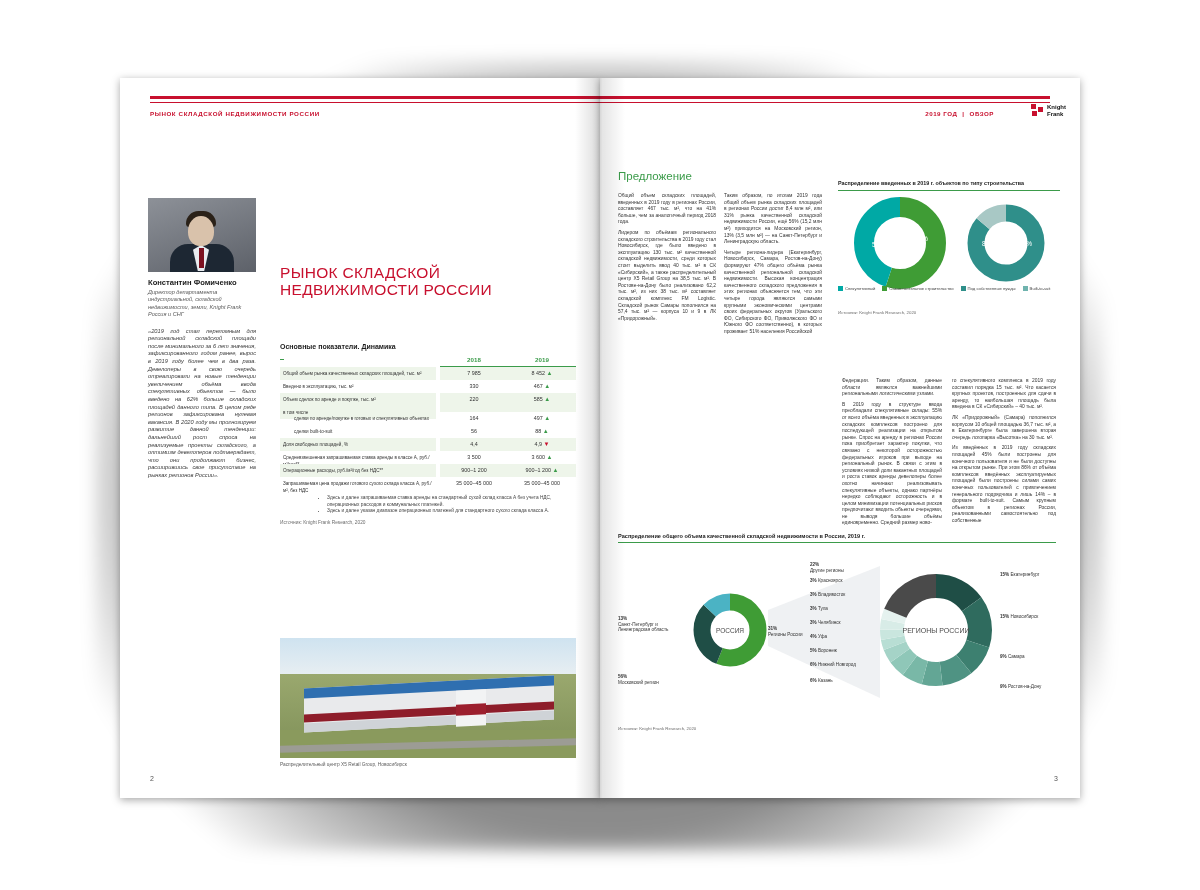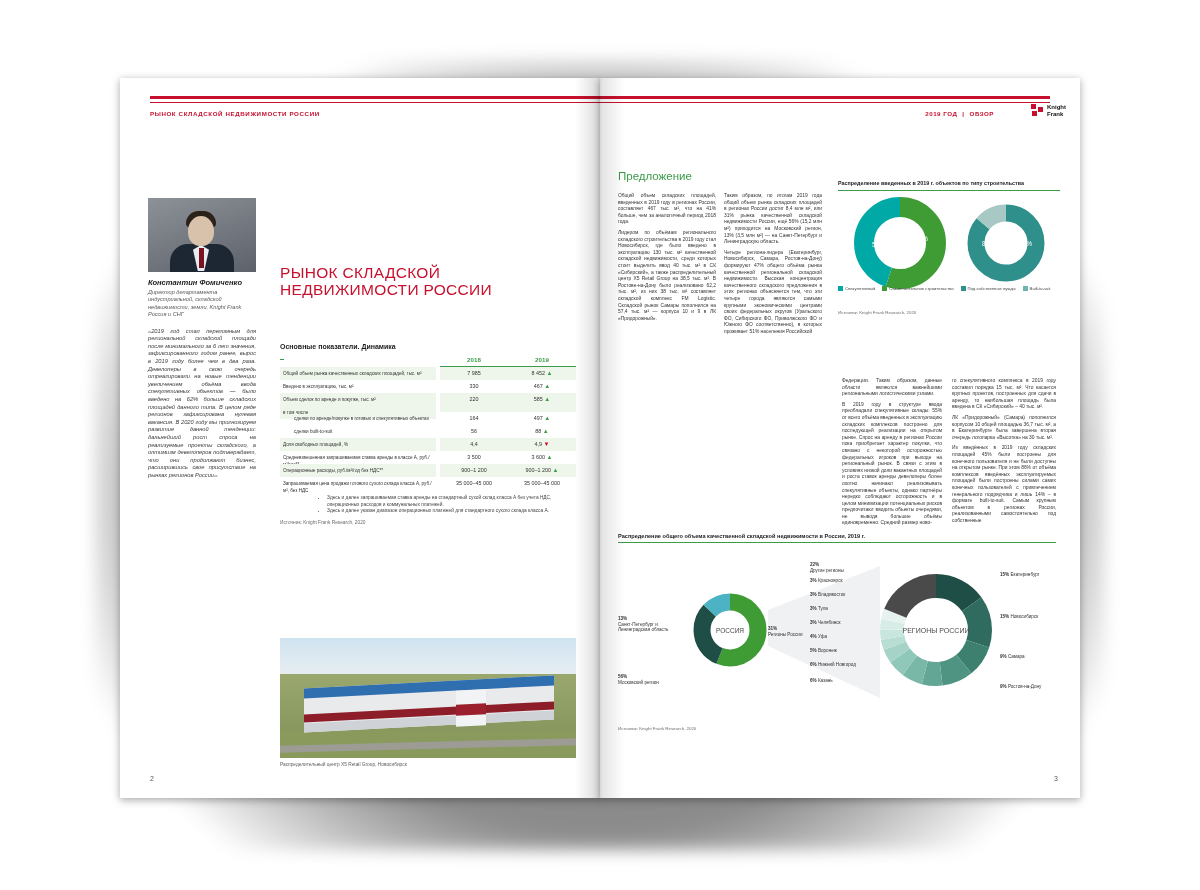--- a/index.html
+++ b/index.html
@@ -77,21 +77,21 @@
   .author-photo .body{
     position:absolute;left:22px;top:46px;width:64px;height:32px;background:#1d2733;border-radius:18px 18px 0 0;
   }
   .author-photo .shirt{
     position:absolute;left:45px;top:47px;width:16px;height:26px;background:#e8ebef;
     clip-path:polygon(50% 0,100% 18%,70% 100%,30% 100%,0 18%);
   }
   .author-photo .tie{
     position:absolute;left:51px;top:50px;width:5px;height:20px;background:#7d1120;
   }
-  .author-name{margin-top:6px;font-size:7.6px;color:#1b1b1b;font-weight:bold;font-style:italic;}
+  .author-name{margin-top:6px;font-size:7.6px;color:#1b1b1b;font-weight:bold;}
   .author-role{margin-top:2px;font-size:5.6px;line-height:7.4px;color:#5a5a5a;font-style:italic;}
   .quote{
     margin-top:9px;font-size:5.7px;line-height:7.6px;color:#3a3a3a;font-style:italic;text-align:justify;
   }
 
   .title-block{position:absolute;left:160px;top:186px;width:296px;}
   .title-block h1{
     margin:0;font-size:15.5px;line-height:17px;color:#c8102e;font-weight:normal;letter-spacing:.3px;
   }
 

